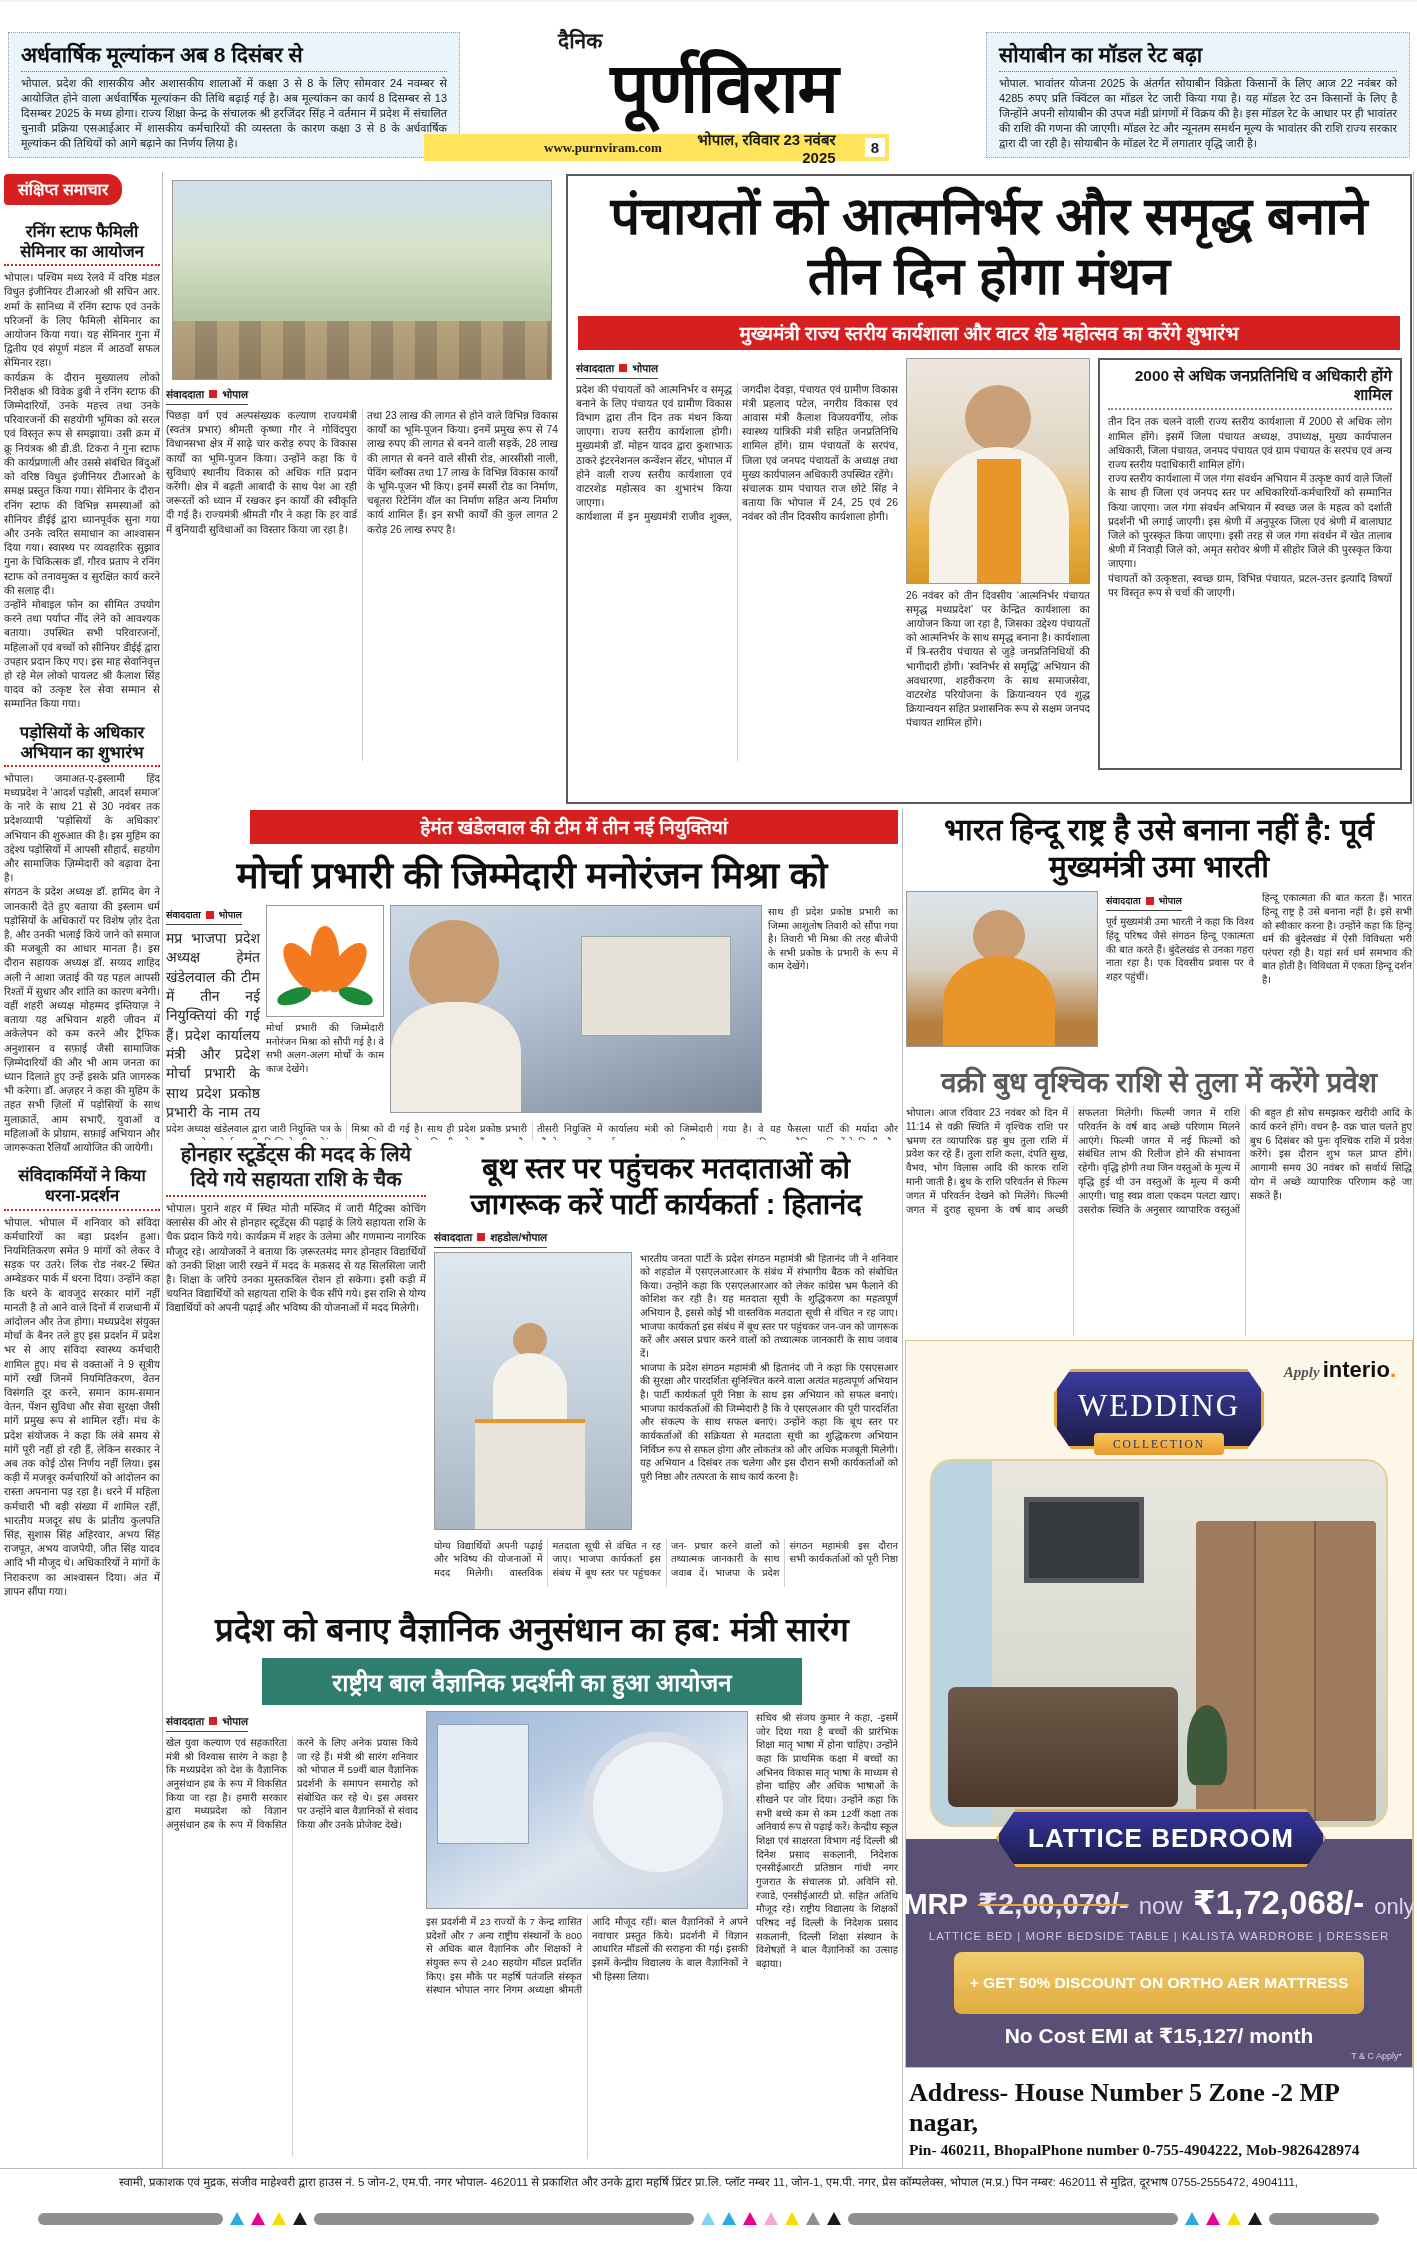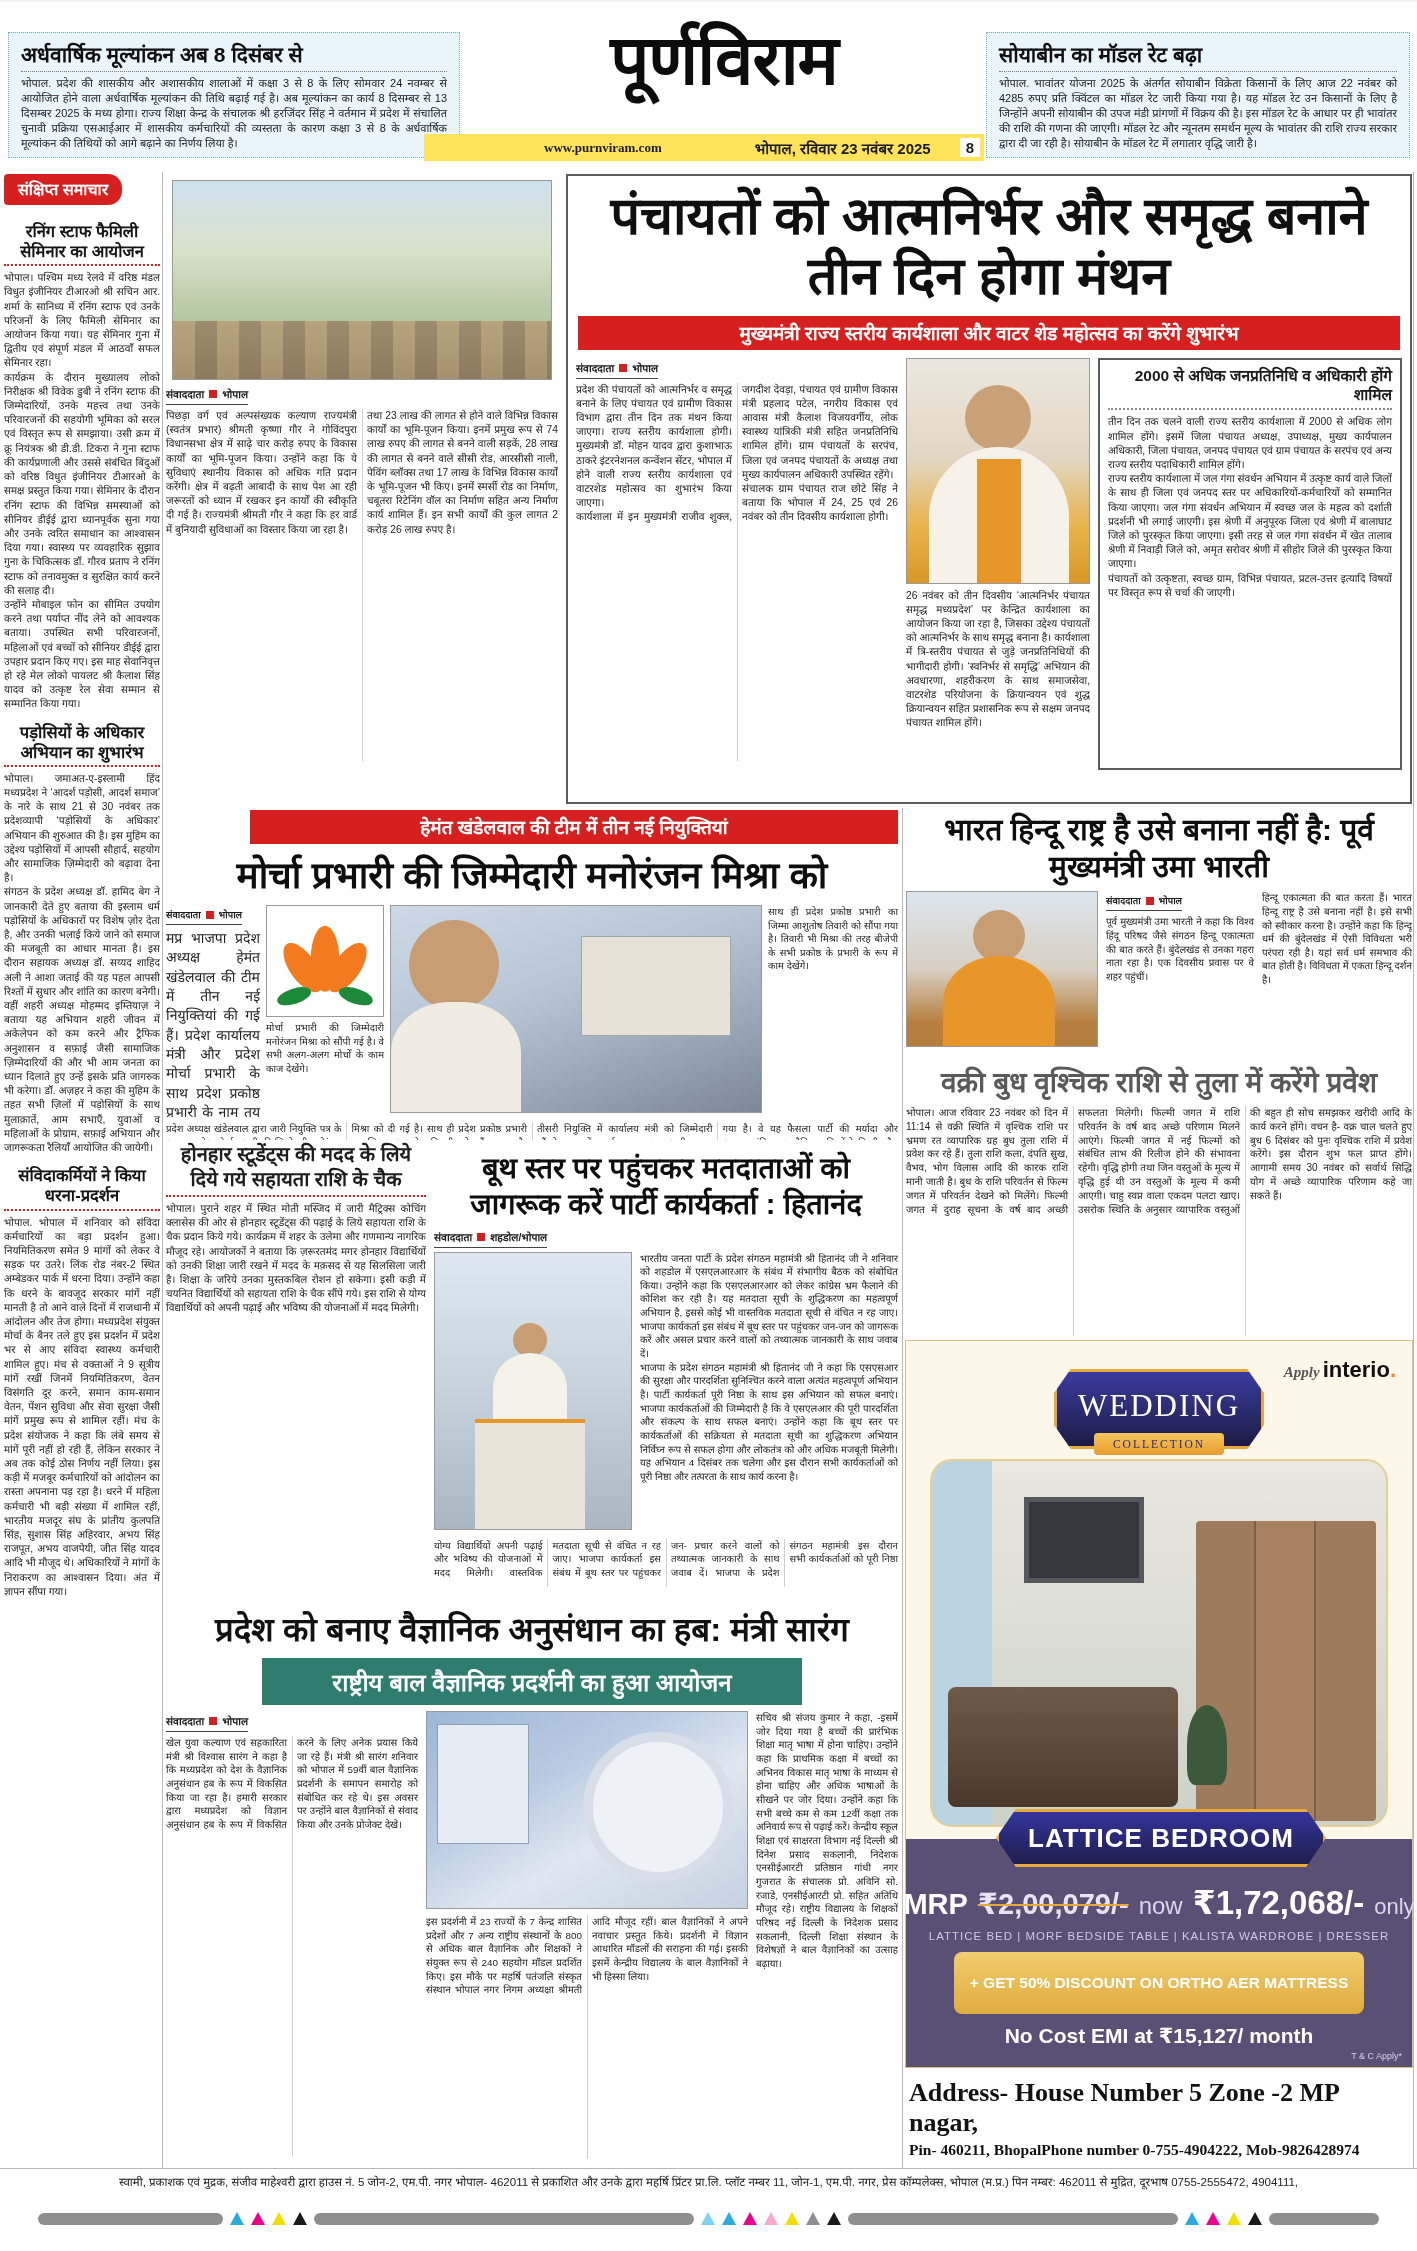--- a/index.html
+++ b/index.html
@@ -121,23 +121,24 @@
 <body>
 
 <div id="page">
 
   <div class="abs brief" style="left:8px; top:30px; width:452px; height:126px; overflow:hidden;">
     <div class="brief-head">अर्धवार्षिक मूल्यांकन अब 8 दिसंबर से</div>
     <div class="brief-body justify">भोपाल. प्रदेश की शासकीय और अशासकीय शालाओं में कक्षा 3 से 8 के लिए सोमवार 24 नवम्बर से आयोजित होने वाला अर्धवार्षिक मूल्यांकन की तिथि बढ़ाई गई है। अब मूल्यांकन का कार्य 8 दिसम्बर से 13 दिसम्बर 2025 के मध्य होगा। राज्य शिक्षा केन्द्र के संचालक श्री हरजिंदर सिंह ने वर्तमान में प्रदेश में संचालित चुनावी प्रक्रिया एसआईआर में शासकीय कर्मचारियों की व्यस्तता के कारण कक्षा 3 से 8 के अर्धवार्षिक मूल्यांकन की तिथियों को आगे बढ़ाने का निर्णय लिया है।</div>
   </div>
 
   <div class="abs" id="masthead" style="left:466px; top:24px; width:516px; height:108px;">
+    <div class="mast-daily">दैनिक</div>
     <div class="mast-title">पूर्णविराम</div>
   </div>
-  <div class="abs" id="mast-strip" style="left:424px; top:132px; width:560px; height:27px;gap:29px;">
+  <div class="abs" id="mast-strip" style="left:424px; top:132px; width:465px; height:27px;gap:29px;">
     <span class="mast-site">www.purnviram.com</span>
     <span class="mast-date">भोपाल, रविवार 23 नवंबर  2025</span>
     <span class="mast-page">8</span>
   </div>
 
   <div class="abs brief" style="left:986px; top:30px; width:424px; height:126px; overflow:hidden;">
     <div class="brief-head">सोयाबीन का मॉडल रेट बढ़ा</div>
     <div class="brief-body justify">भोपाल. भावांतर योजना 2025 के अंतर्गत सोयाबीन विक्रेता किसानों के लिए आज 22 नवंबर को 4285 रुपए प्रति क्विंटल का मॉडल रेट जारी किया गया है। यह मॉडल रेट उन किसानों के लिए है जिन्होंने अपनी सोयाबीन की उपज मंडी प्रांगणों में विक्रय की है। इस मॉडल रेट के आधार पर ही भावांतर की राशि की गणना की जाएगी। मॉडल रेट और न्यूनतम समर्थन मूल्य के भावांतर की राशि राज्य सरकार द्वारा दी जा रही है। सोयाबीन के मॉडल रेट में लगातार वृद्धि जारी है।</div>
   </div>
 

